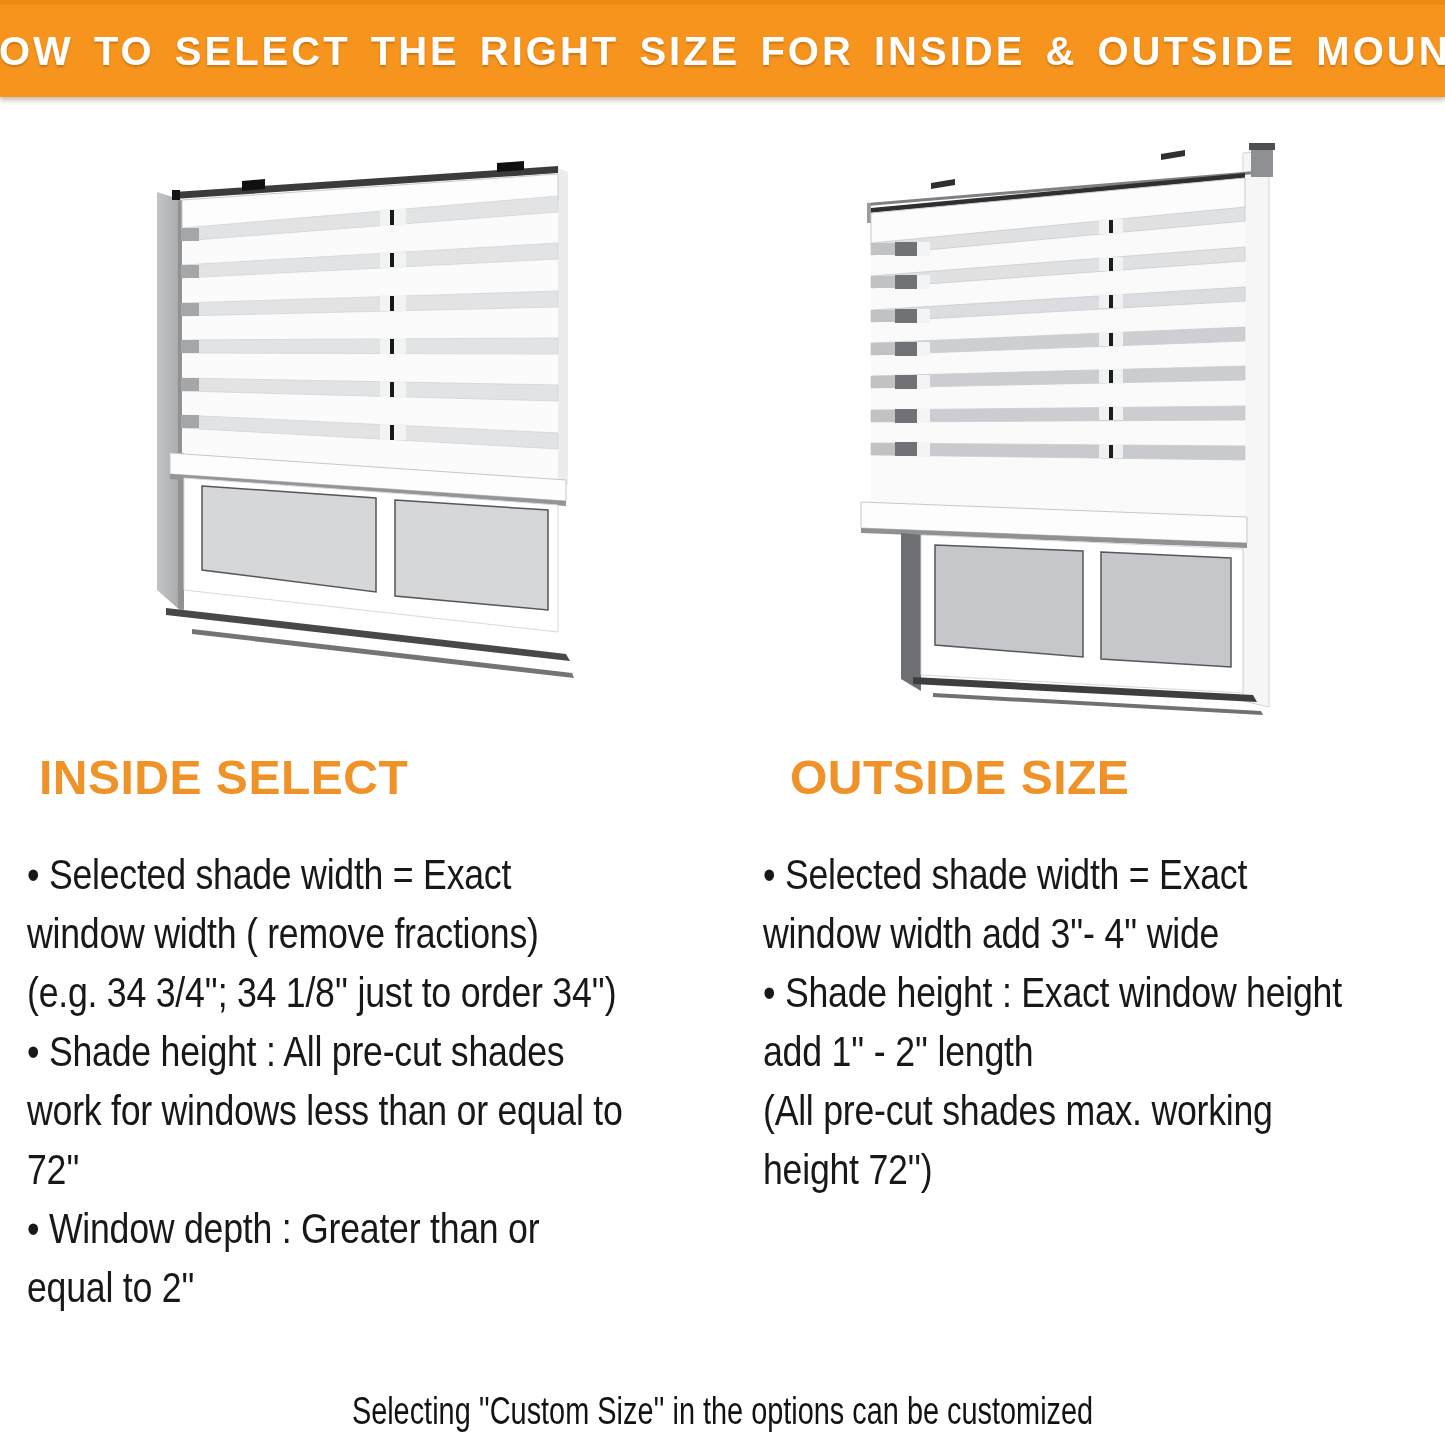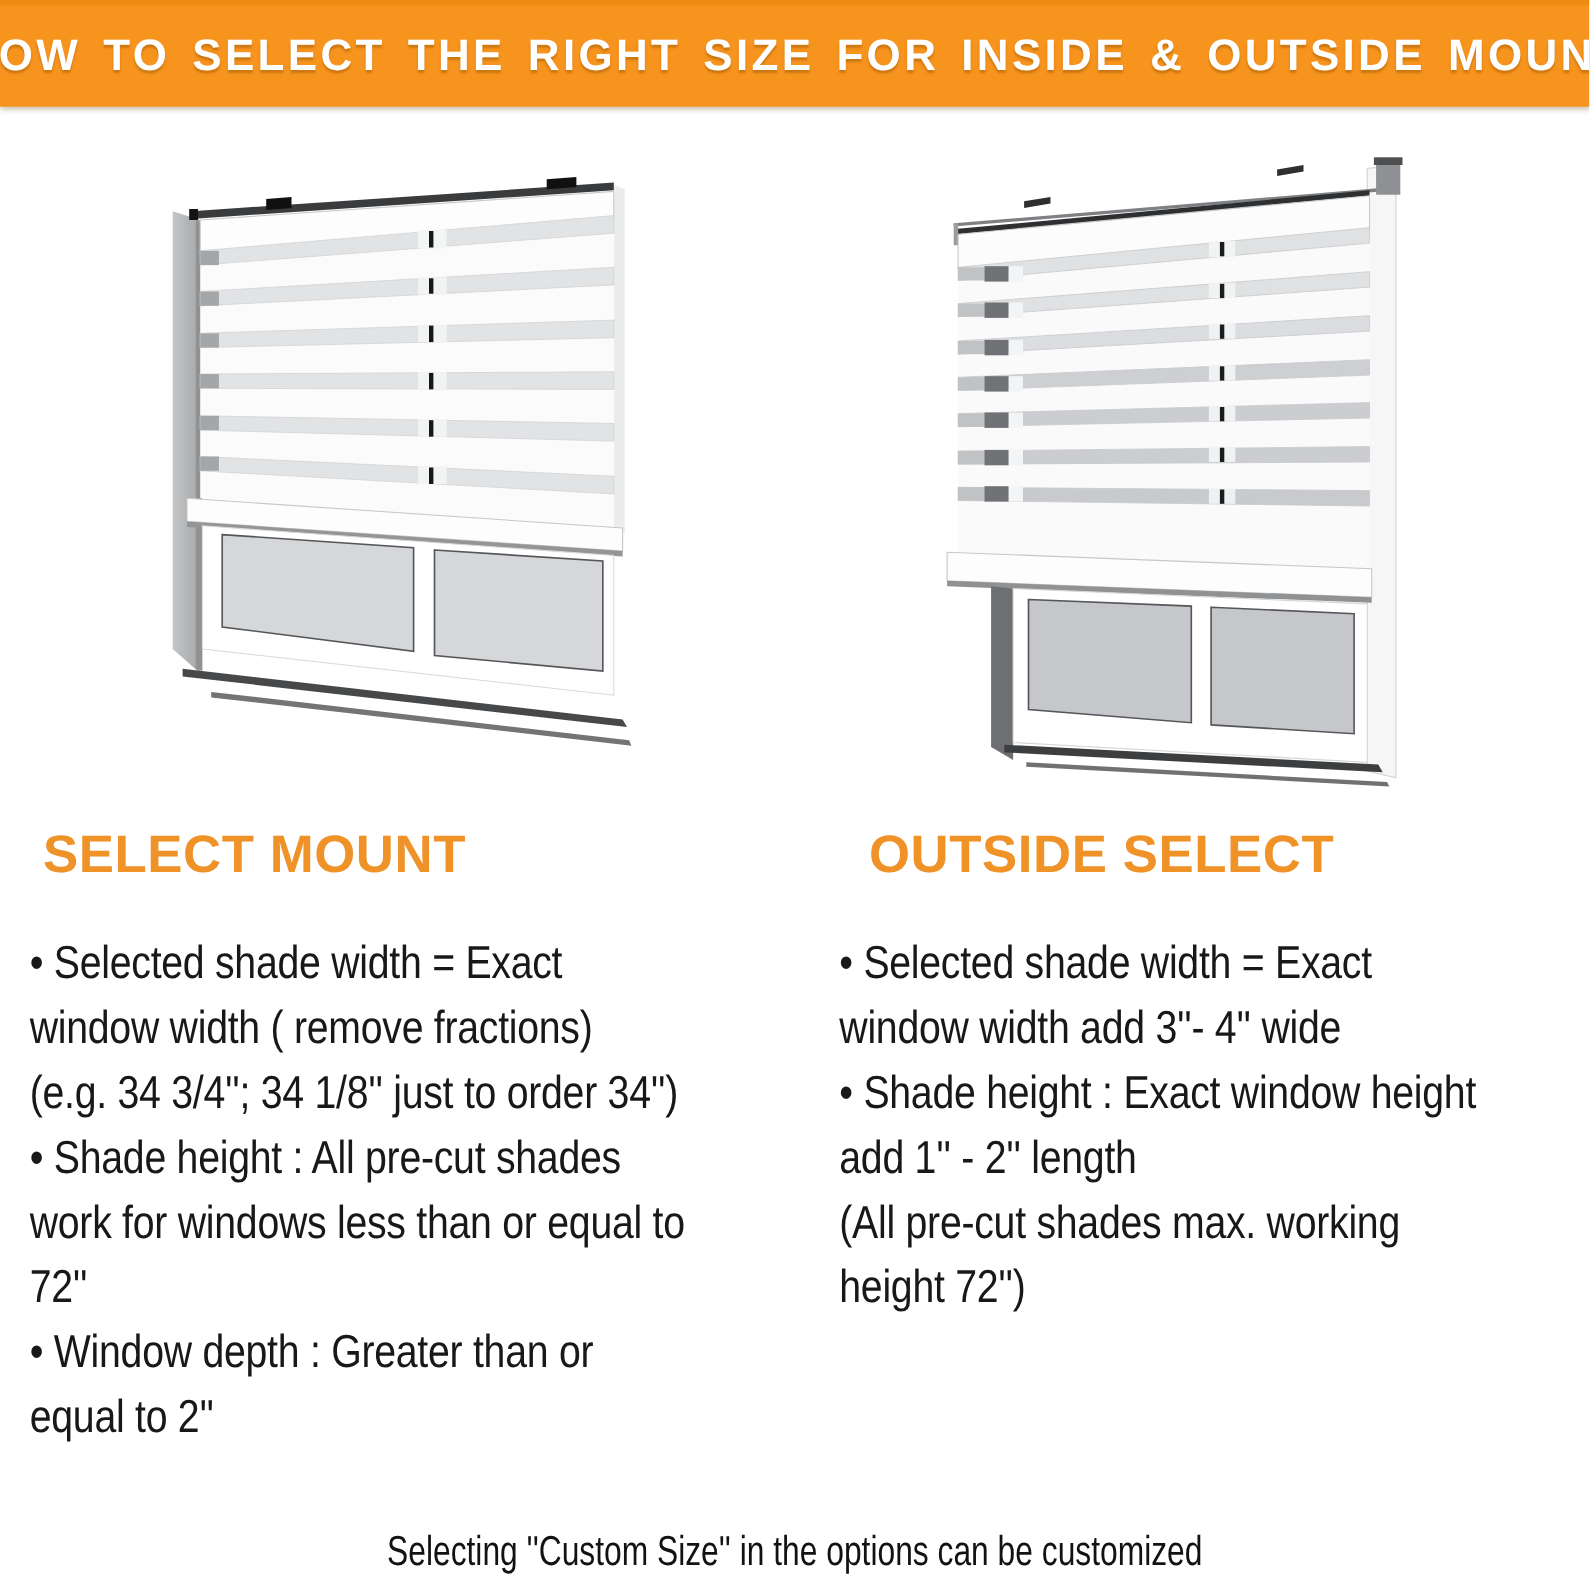--- a/index.html
+++ b/index.html
@@ -200,22 +200,22 @@
     <polygon points="6,393 392,408 392,413 6,398" fill="#8f9193"></polygon>
 
     <polygon points="46,398 66,400 66,556 46,544" fill="#6d6f72"></polygon>
     <polygon points="66,400 388,414 388,558 66,540" fill="#ffffff" stroke="#d6d7d8"></polygon>
     <polygon points="80,410 228,416 228,522 80,510" fill="#c5c7ca" stroke="#56575a" stroke-width="1.5"></polygon>
     <polygon points="246,417 376,423 376,532 246,524" fill="#c5c7ca" stroke="#56575a" stroke-width="1.5"></polygon>
     <polygon points="58,542 398,560 402,567 58,549" fill="#3d3e40"></polygon>
     <polygon points="78,558 406,576 408,580 78,562" fill="#6f7173"></polygon>
   </svg>
 
-  <div id="heading-inside" class="mount-heading">SELECT MOUNT</div>
-  <div id="heading-outside" class="mount-heading">OUTSIDE SELECT</div>
+  <div id="heading-inside" class="mount-heading">INSIDE SELECT</div>
+  <div id="heading-outside" class="mount-heading">OUTSIDE SIZE</div>
 
   <div id="notes-inside" class="notes">
     <div class="line">• Selected shade width = Exact</div>
     <div class="line">window width ( remove fractions)</div>
     <div class="line">(e.g. 34 3/4''; 34 1/8'' just to order 34'')</div>
     <div class="line">• Shade height : All pre-cut shades</div>
     <div class="line">work for windows less than or equal to</div>
     <div class="line">72''</div>
     <div class="line">• Window depth : Greater than or</div>
     <div class="line">equal to 2''</div>

